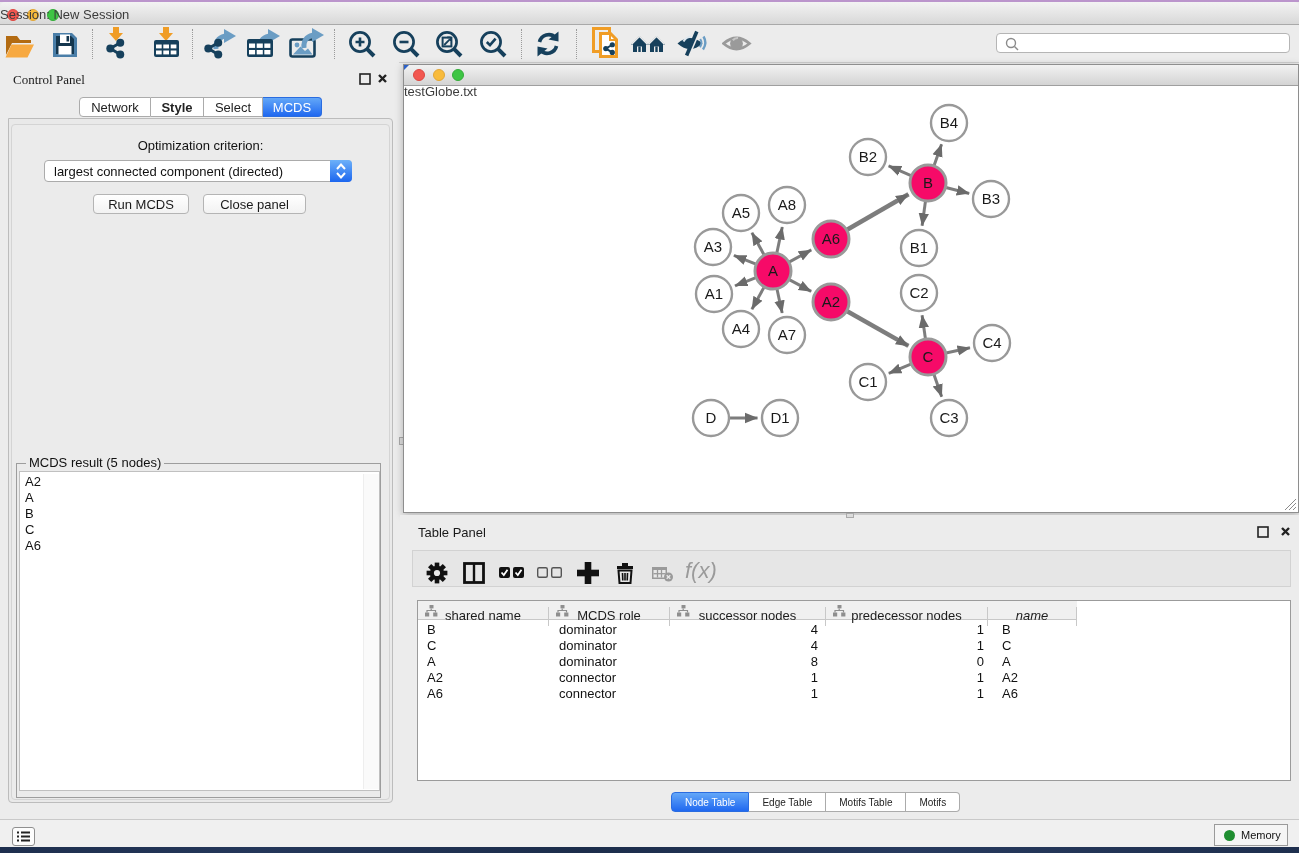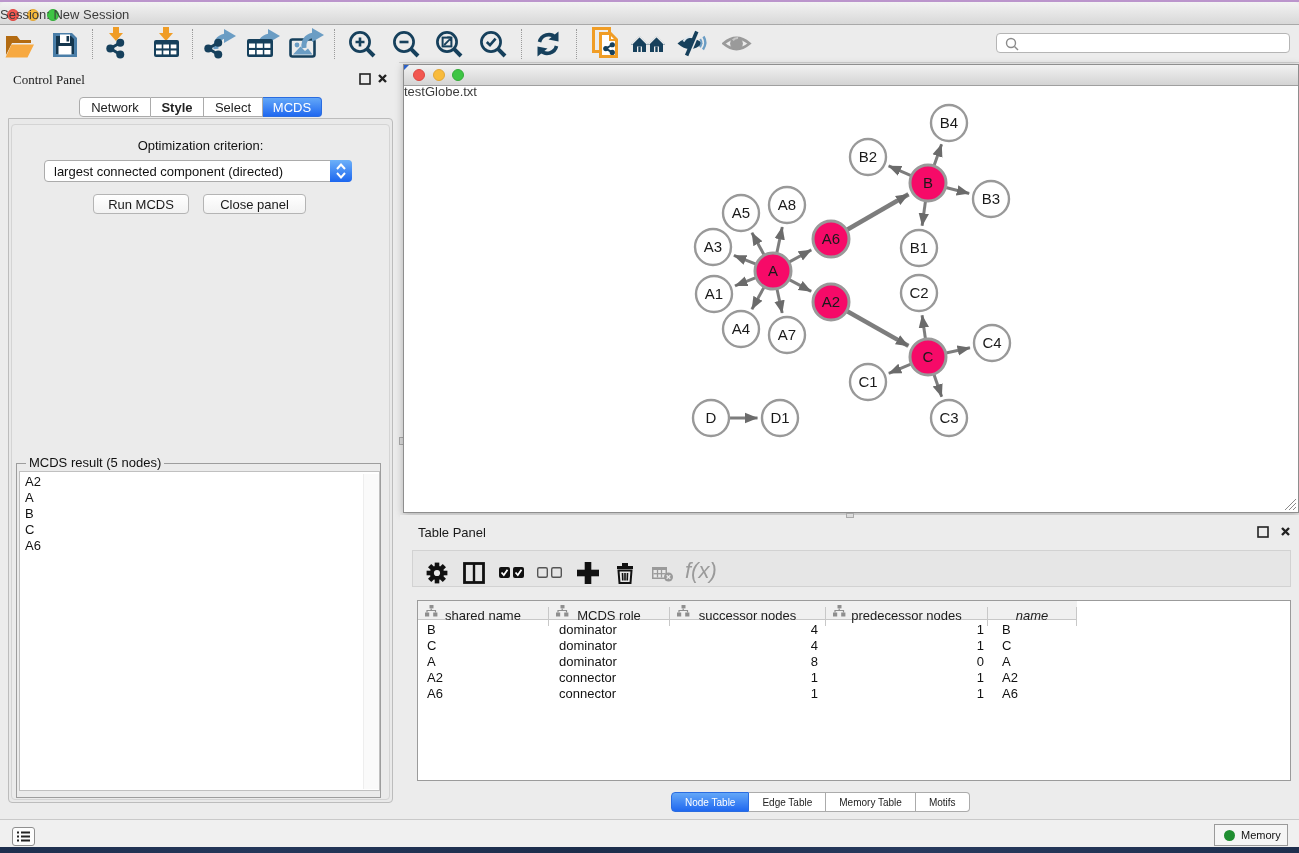--- a/index.html
+++ b/index.html
@@ -467,17 +467,17 @@
   <div class="trow" style="left:584px;top:69px;">A2</div>
   <div class="trow" style="left:9px;top:85px;">A6</div>
   <div class="trow" style="left:141px;top:85px;">connector</div>
   <div class="trow" style="left:252px;top:85px;width:148px;text-align:right;">1</div>
   <div class="trow" style="left:408px;top:85px;width:158px;text-align:right;">1</div>
   <div class="trow" style="left:584px;top:85px;">A6</div>
   </div>
   <div class="btabs" style="left:271px;top:277px;">
     <div class="btab sel first">Node Table</div>
       <div class="btab">Edge Table</div>
-      <div class="btab">Memory Table</div>
+      <div class="btab">Motifs Table</div>
       <div class="btab last">Motifs</div>
   </div>
 </div>
 <div class="abs" id="deskBot"></div>
 
 </body></html>

